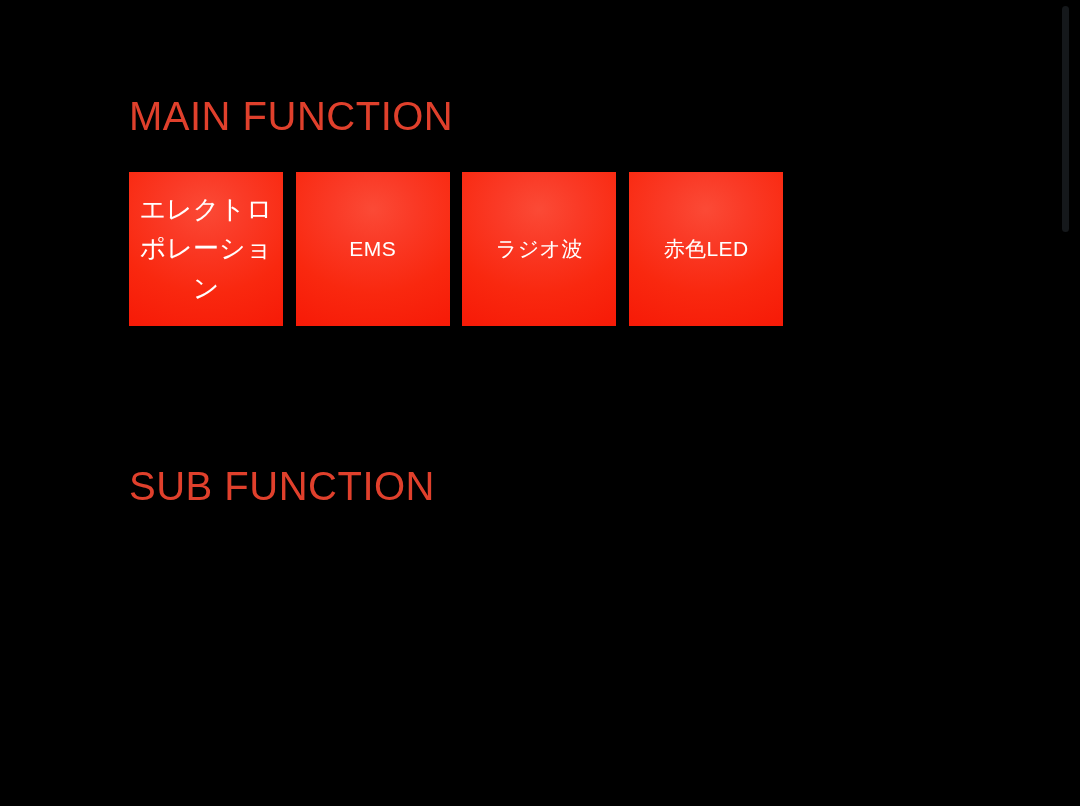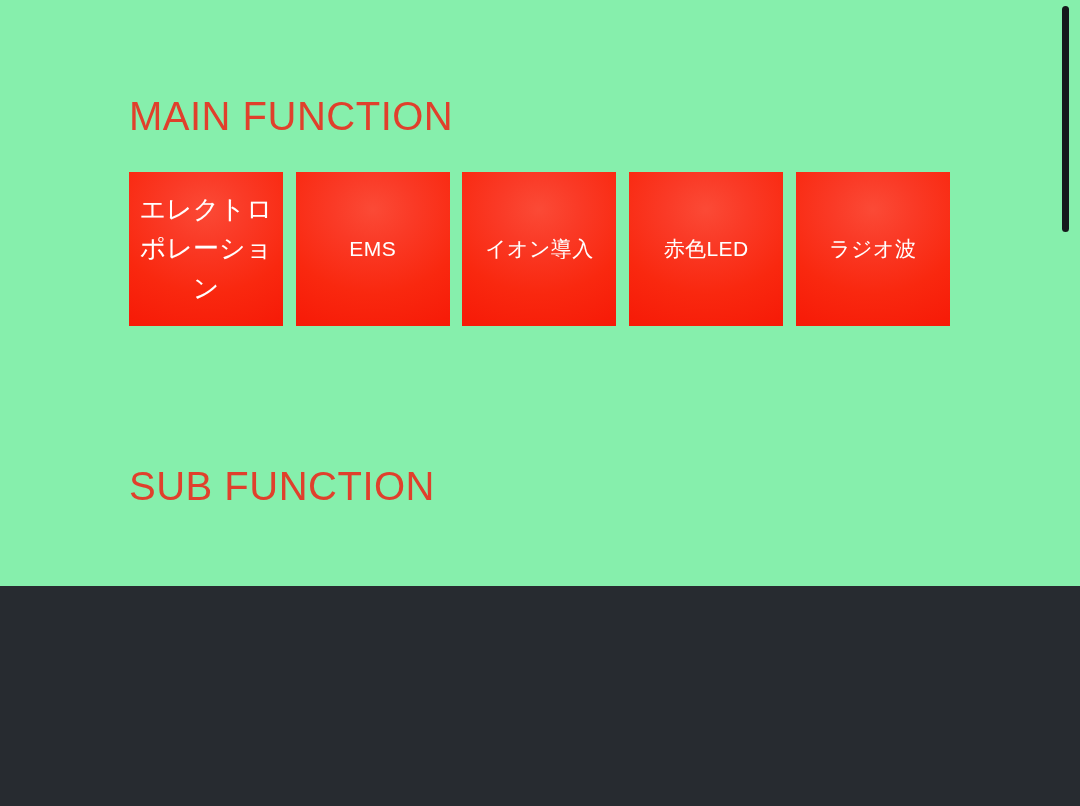--- a/index.html
+++ b/index.html
@@ -13,22 +13,22 @@
     font-family: "Liberation Sans", "DejaVu Sans", sans-serif;
     overflow: hidden;
     position: relative;
   }
 
   #page {
     position: absolute;
     left: 0;
     top: 0;
     width: 1080px;
-    height: 586px;
-    background: #86efac;
+    height: 806px;
+    background: #000000;
   }
 
   .section {
     position: absolute;
     left: 129px;
   }
 
   #main-section { top: 96px; }
   #sub-section  { top: 460px; margin-top: 6px; }
 
@@ -113,27 +113,24 @@
     <h2 class="section-title">MAIN FUNCTION</h2>
     <div class="card-row">
       <div class="feature-card">
         <span class="card-label narrow">エレクトロ
 ポレーション</span>
       </div>
       <div class="feature-card">
         <span class="card-label">EMS</span>
       </div>
       <div class="feature-card">
-        <span class="card-label">イオン導入</span>
+        <span class="card-label">ラジオ波</span>
       </div>
       <div class="feature-card">
         <span class="card-label">赤色LED</span>
-      </div>
-      <div class="feature-card">
-        <span class="card-label">ラジオ波</span>
       </div>
     </div>
   </div>
 
   <div class="section" id="sub-section">
     <h2 class="section-title">SUB FUNCTION</h2>
   </div>
 
   <div id="scrollbar-track"></div>
   <div id="scrollbar-thumb"></div>

